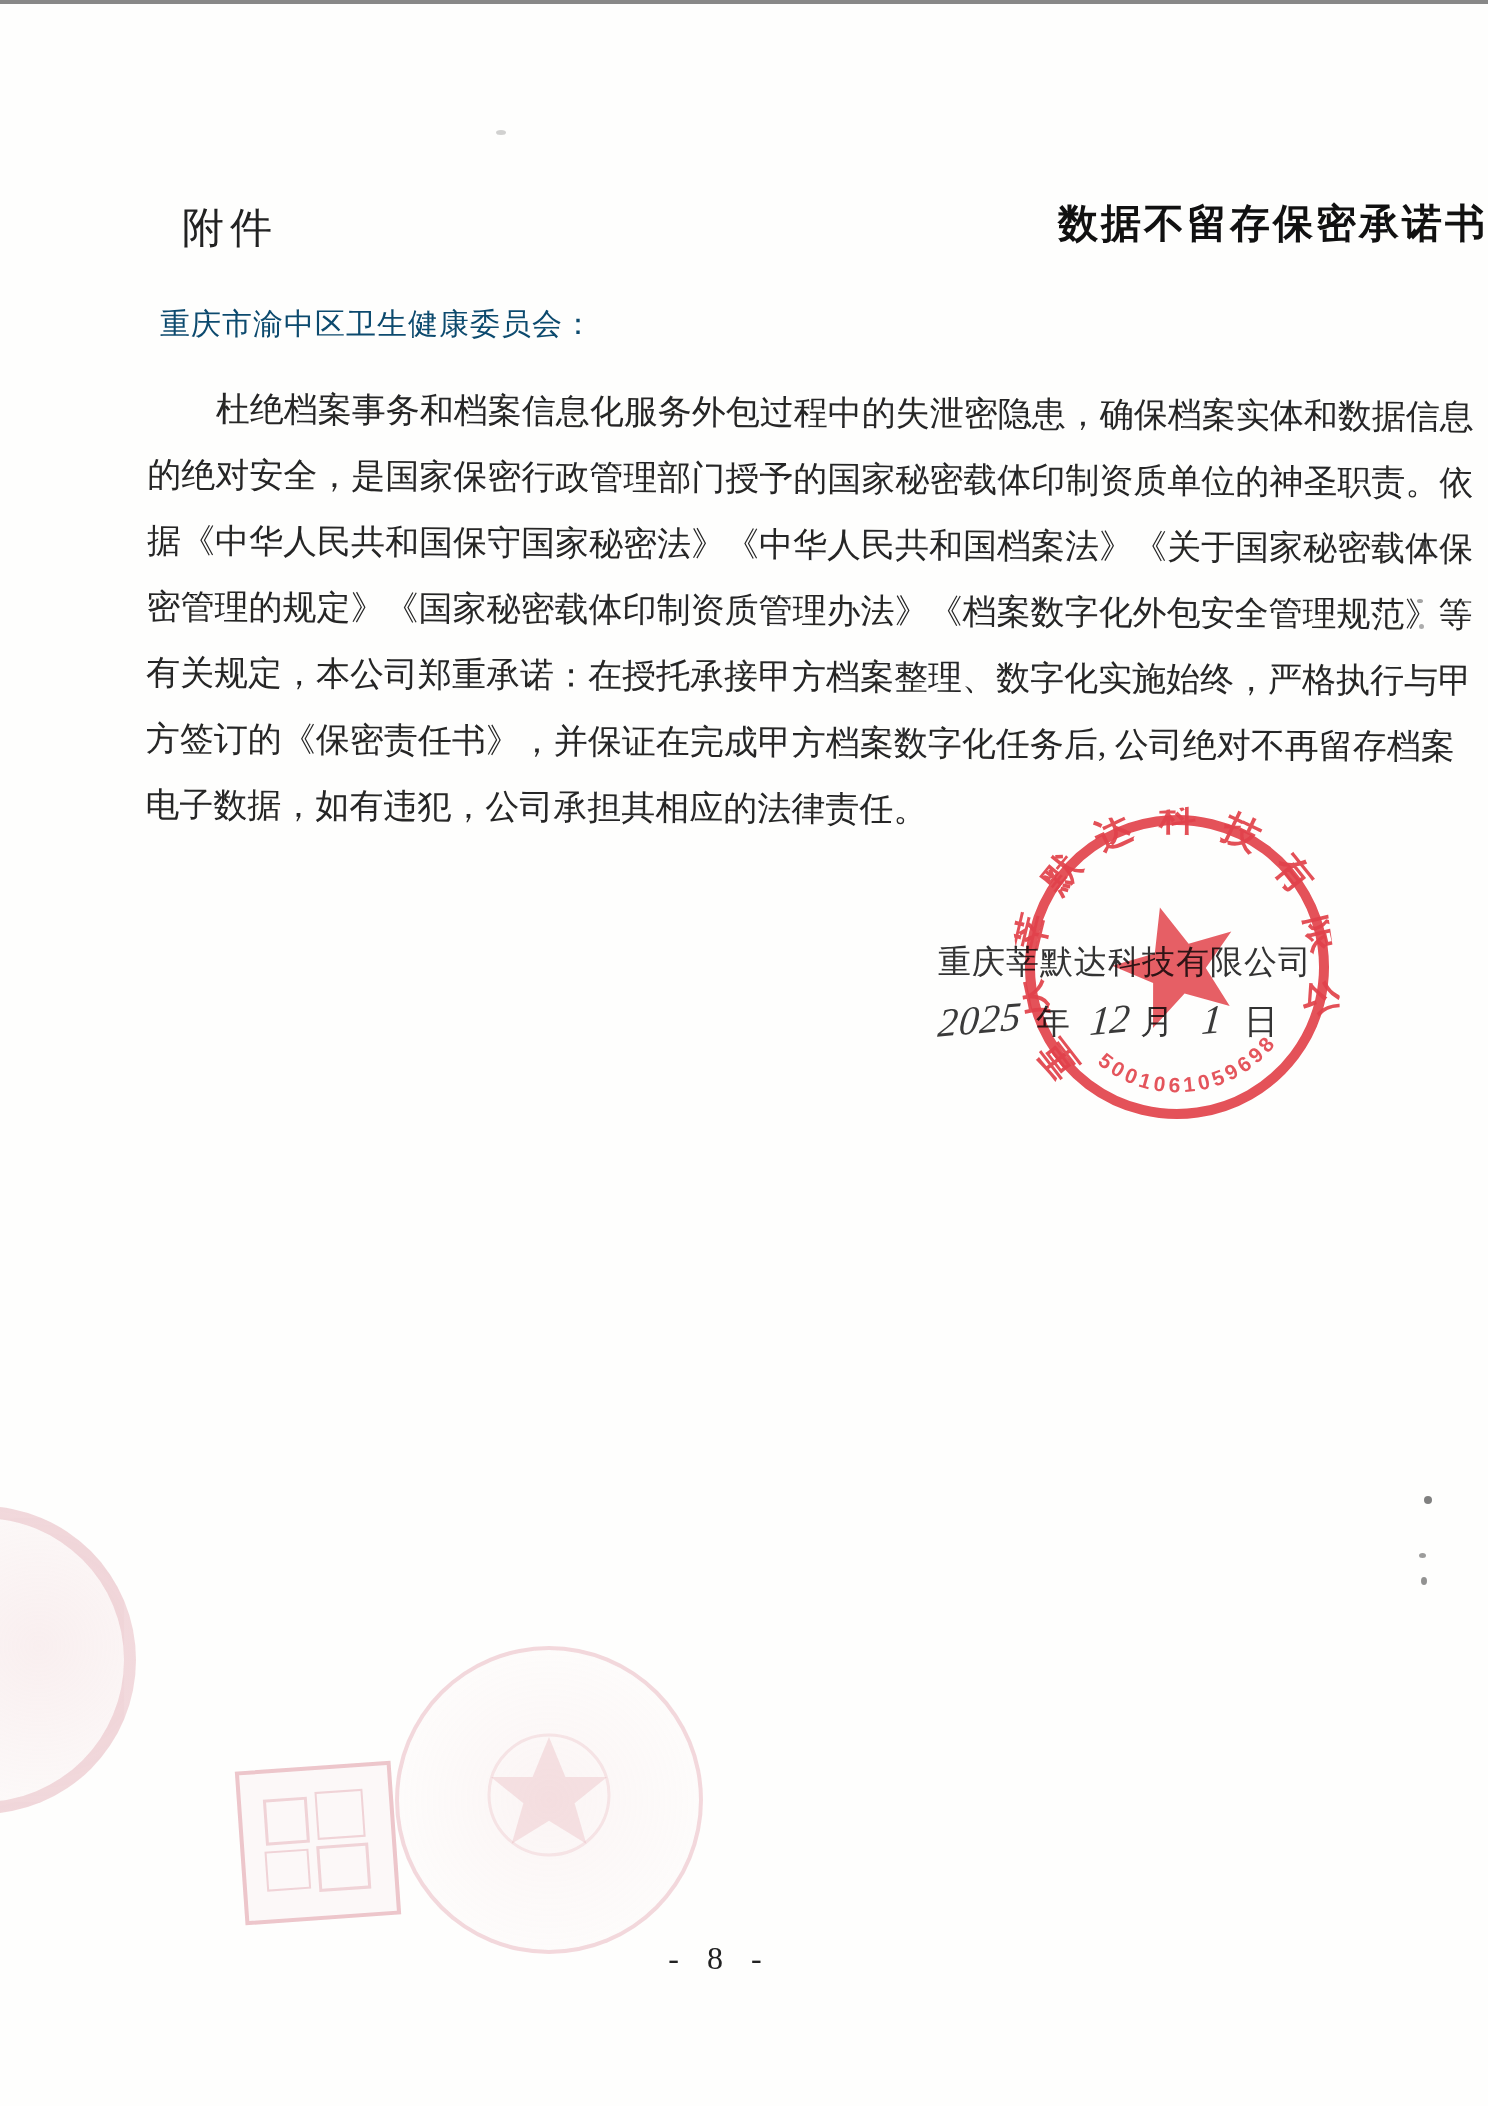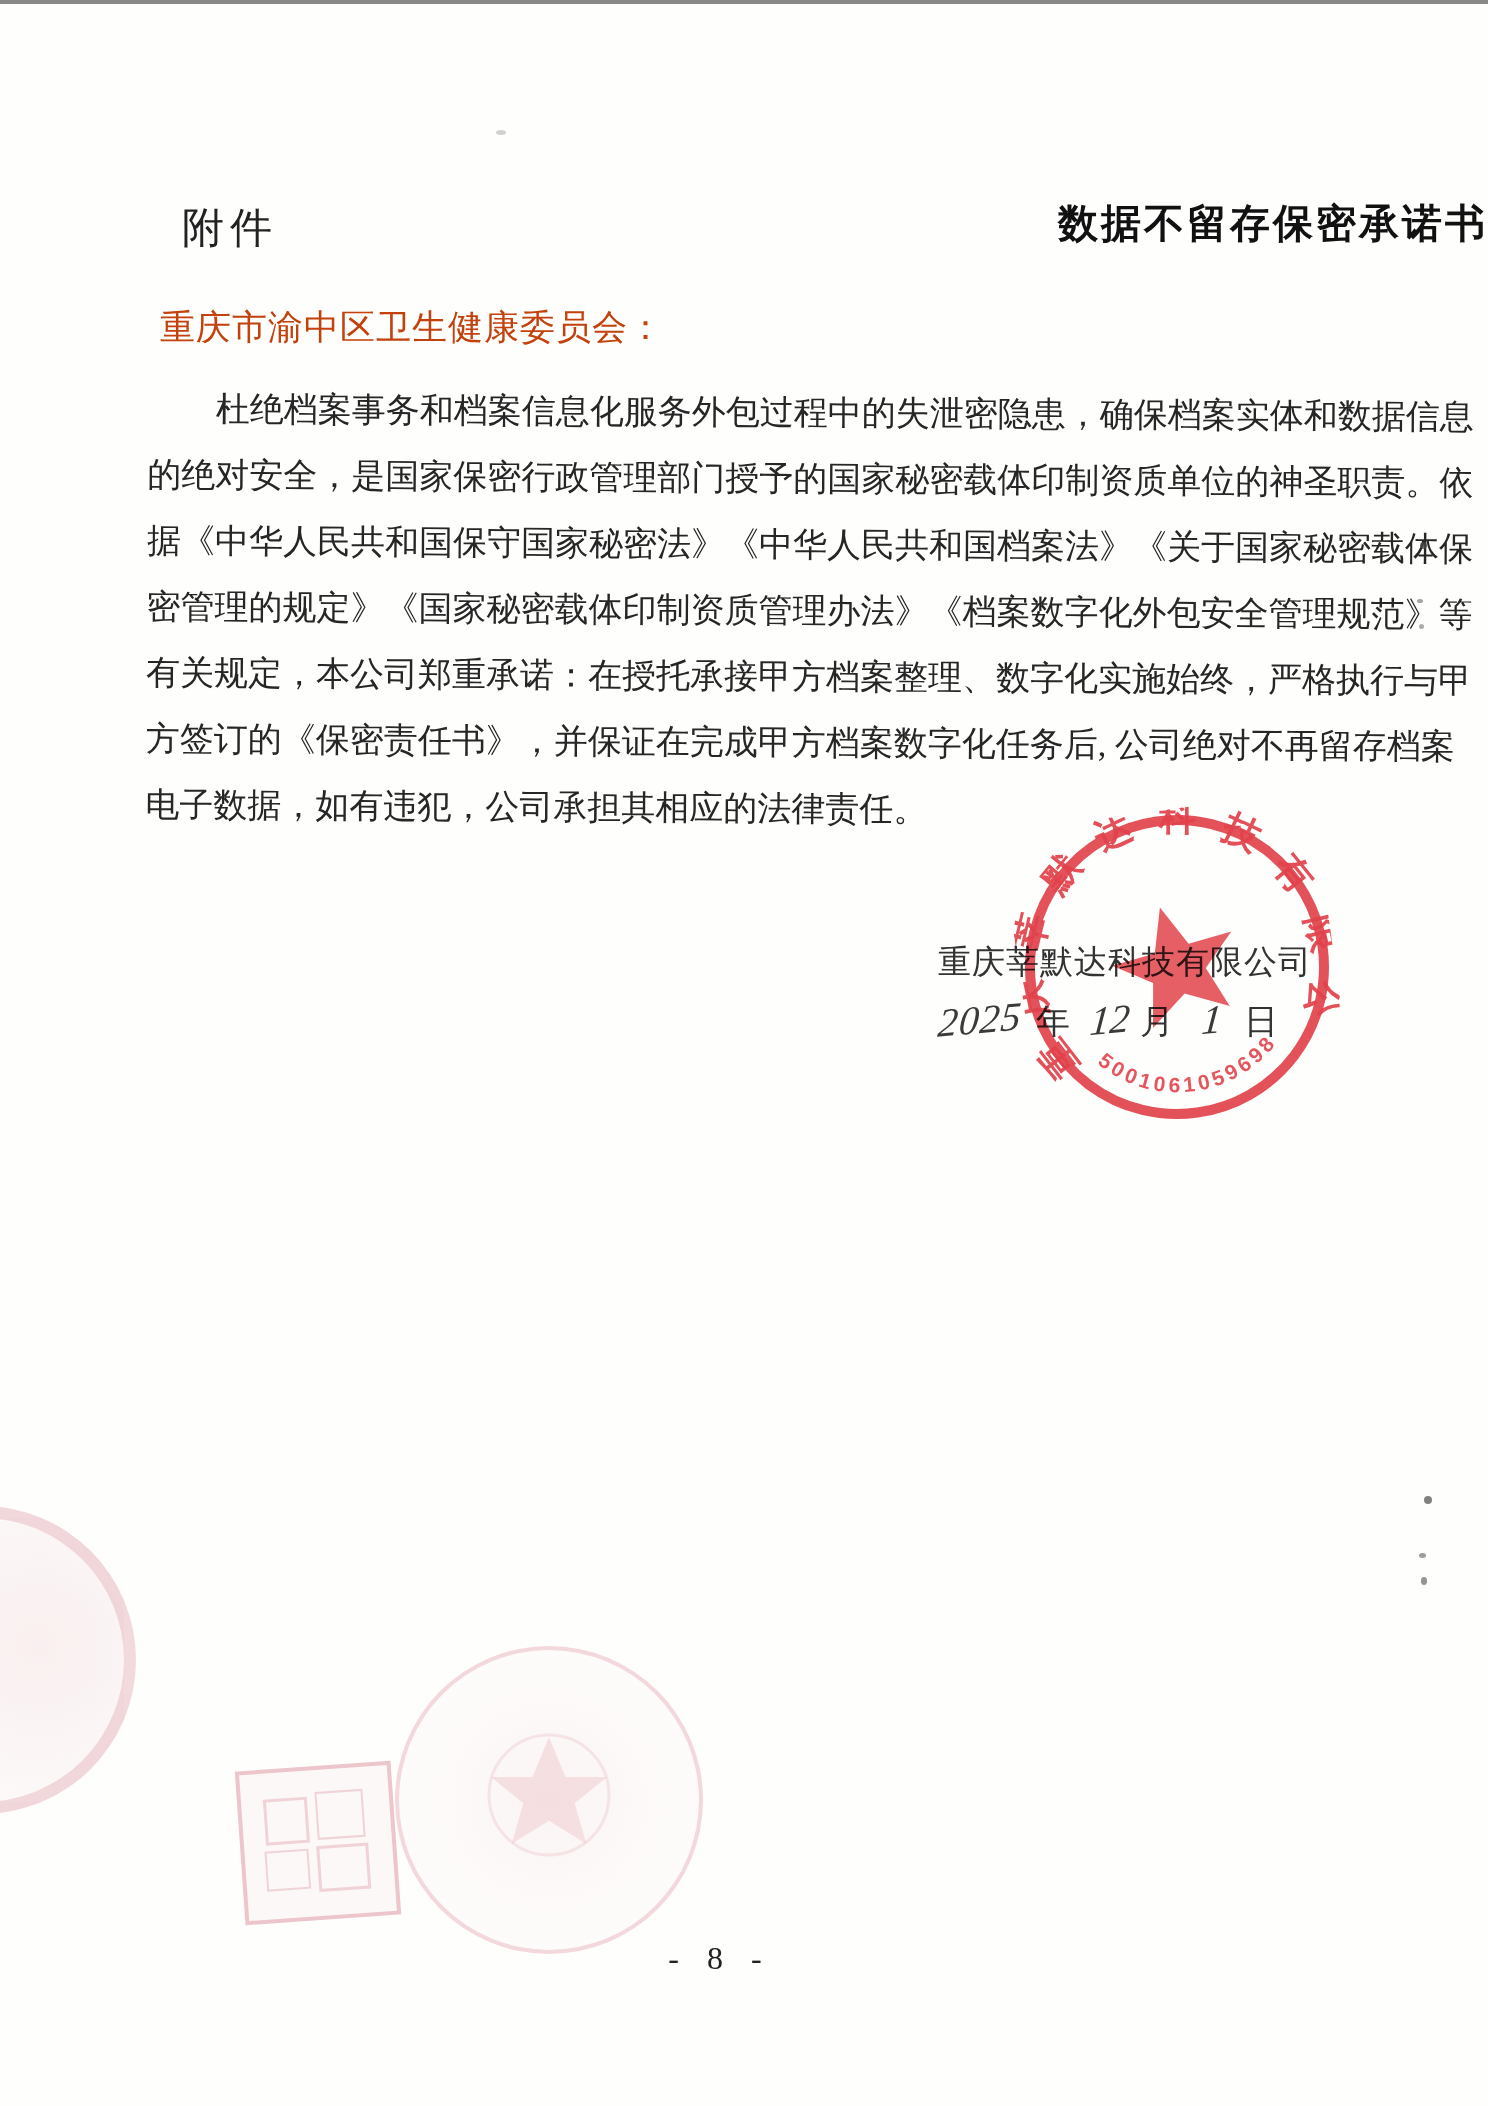--- a/index.html
+++ b/index.html
@@ -20,21 +20,21 @@
   .doc-title{
     position:absolute;left:0;top:192px;width:100%;
     text-align:right;
     font-size:40px;font-weight:bold;color:#111;
     letter-spacing:3px;
     text-indent:24px;
   }
   
   .addressee{
     position:absolute;left:160px;top:300px;
-    font-size:35px;color:#c2410c;letter-spacing:1px;
+    font-size:30px;color:#0c4a6e;letter-spacing:1px;
   }
   .body-block{
     position:absolute;left:148px;top:372px;width:1207px;
     transform:rotate(0.35deg);transform-origin:left top;
   }
   .body-line{
     font-size:34px;line-height:66px;height:66px;
     color:#262626;
     text-align:justify;text-align-last:justify;
     text-justify:inter-character;

